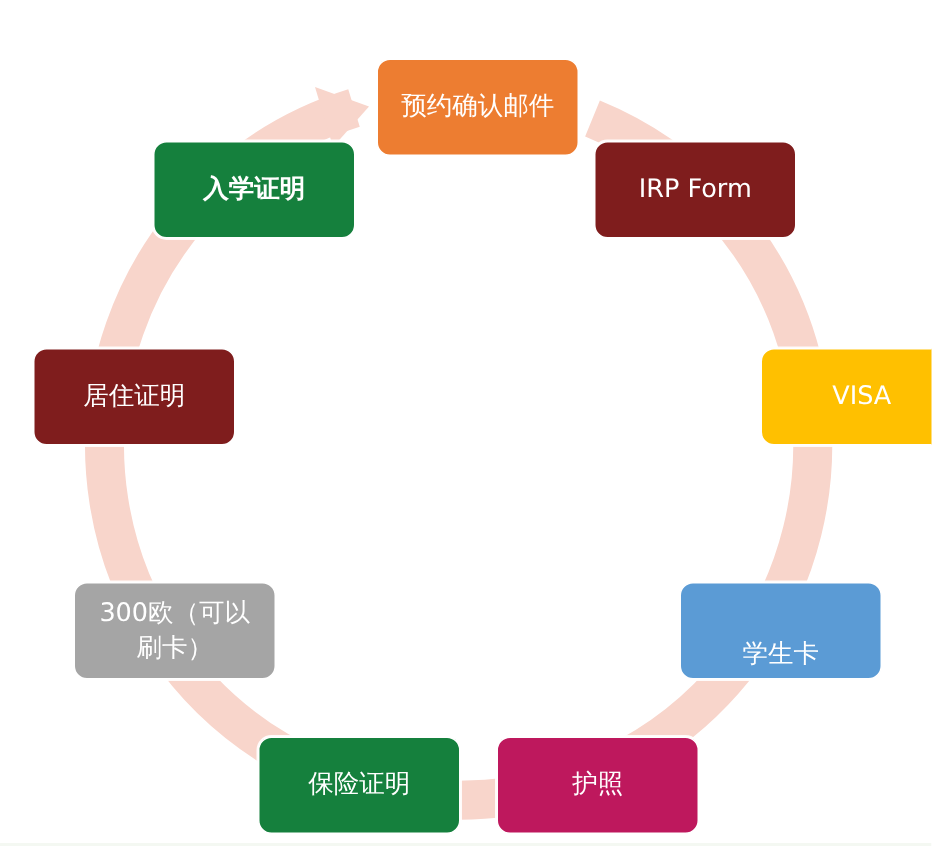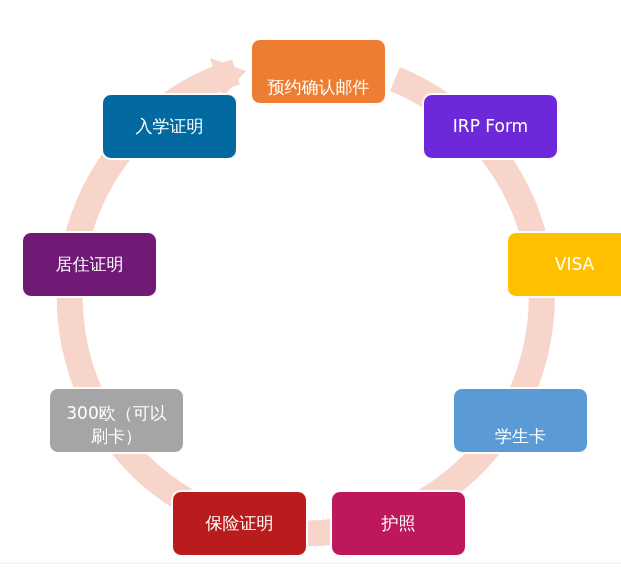--- a/index.html
+++ b/index.html
@@ -19,39 +19,39 @@
 </head>
 <body>
 
 <svg id="ring" viewBox="0 0 621 569">
   <path d="M 236 72 A 236 236 0 1 0 395 79" fill="none" stroke="#f8d5cb" stroke-width="26"></path>
   <polygon points="210,58 246,71 222,98" fill="#f8d5cb"></polygon>
 </svg>
 
 <div class="baseline"></div>
 
-<div class="node" style="left: 251px; top: 39px; background: rgb(237, 125, 49); align-items: flex-end;">
+<div class="node" style="left: 251px; top: 39px; background: rgb(237, 125, 49);">
   <span>预约确认邮件</span>
 </div>
-<div class="node" style="left: 423px; top: 94px; background: #6d28d9;">
+<div class="node" style="left: 396px; top: 94px; background: #7f1d1d;">
   <span>IRP Form</span>
 </div>
 <div class="node" style="left: 507px; top: 232px; background: rgb(255, 192, 0);">
   <span>VISA</span>
 </div>
 <div class="node" style="left: 453px; top: 388px; background: rgb(91, 155, 213); align-items: flex-end;">
   <span>学生卡</span>
 </div>
 <div class="node" style="left: 331px; top: 491px; background: #be185d;">
   <span>护照</span>
 </div>
-<div class="node" style="left: 172px; top: 491px; background: #b91c1c;">
+<div class="node" style="left: 172px; top: 491px; background: #15803d;">
   <span>保险证明</span>
 </div>
-<div class="node" style="left: 49px; top: 388px; background: rgb(165, 165, 165); align-items: flex-end;">
+<div class="node" style="left: 49px; top: 388px; background: rgb(165, 165, 165);">
   <span>300欧（可以刷卡）</span>
 </div>
-<div class="node" style="left: 22px; top: 232px; background: #701a75;">
+<div class="node" style="left: 22px; top: 232px; background: #7f1d1d;">
   <span>居住证明</span>
 </div>
-<div class="node" style="left: 102px; top: 94px; background: #0369a1;">
+<div class="node" style="left: 102px; top: 94px; background: #15803d; font-weight: bold;">
   <span>入学证明</span>
 </div>
 
 </body></html>

